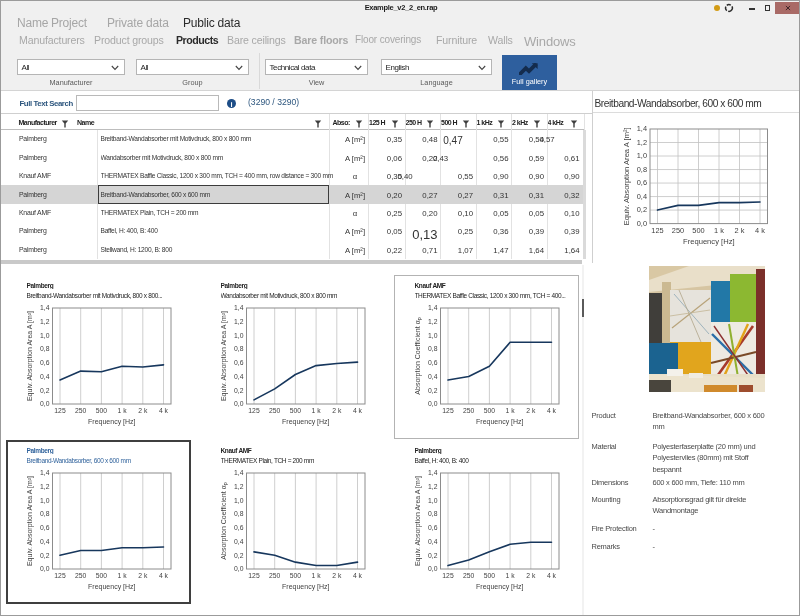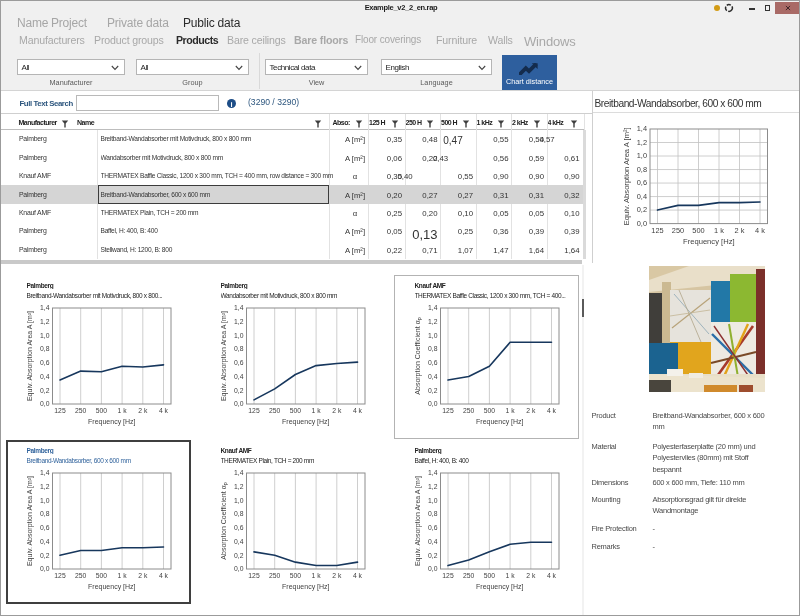--- a/index.html
+++ b/index.html
@@ -47,21 +47,21 @@
 <div class="ab" style="left:270.5px;top:77px;width:90px;text-align:center;font-size:7.3px;color:#5a5a5a">View</div>
 <div class="ab" style="left:380px;top:57.5px;width:111px;height:16.5px;background:#fff;border:1px solid #b5b5b5;font-size:8px;letter-spacing:-0.4px;color:#222;line-height:15.5px;padding-left:3.5px">English<svg style="position:absolute;right:5px;top:5px" width="8" height="6" viewBox="0 0 8 6">
       <path d="M0.8 1 L4 4.4 L7.2 1" fill="none" stroke="#444" stroke-width="1.1"></path>
     </svg></div>
 <div class="ab" style="left:390.5px;top:77px;width:90px;text-align:center;font-size:7.3px;color:#5a5a5a">Language</div>
 <div class="ab" style="left:501px;top:54px;width:55px;height:35px;background:#2e5f9e;"></div>
 <svg class="ab" style="left:518px;top:61.5px" width="20" height="12" viewBox="0 0 20 12">
     <path d="M1.5 10.5 L6.8 5.2 L10 8.2 L16 2.2" fill="none" stroke="#142c4d" stroke-width="3.8" stroke-linecap="square"></path>
     <path d="M12.8 0.2 L18.6 0.2 L18.6 6 Z" fill="#142c4d"></path>
   </svg>
-<div class="ab" style="left:501px;top:76px;width:55px;text-align:center;font-size:7.3px;color:#fff;">Chart distance</div>
+<div class="ab" style="left:501px;top:76px;width:55px;text-align:center;font-size:7.3px;color:#fff;">Full gallery</div>
 <div class="ab" style="left:0;top:89px;width:800px;height:1px;background:#d4d4d4"></div>
 <div class="ab" style="left:0;top:90px;width:591px;height:526px;background:#fff"></div>
 <div class="ab" style="left:18.5px;top:97.5px;font-size:7.8px;font-weight:bold;letter-spacing:-0.4px;color:#2d567e">Full Text Search</div>
 <div class="ab" style="left:75px;top:94px;width:143px;height:15.5px;background:#fff;border:1px solid #b9b9b9"></div>
 <div class="ab" style="left:226px;top:98px;width:9px;height:9px;border-radius:50%;background:#1d4d87"></div>
 <div class="ab" style="left:229.6px;top:99.2px;font-size:7.5px;font-weight:bold;color:#fff">i</div>
 <div class="ab" style="left:247px;top:96.3px;font-size:8.6px;color:#2d567e">(3290 / 3290)</div>
 <div class="ab" style="left:0;top:111.5px;width:591px;height:1px;background:#cfcfcf"></div>
 <div class="ab" style="left:0;top:112.5px;width:583px;height:16px;background:#fff;border-bottom:1px solid #bdbdbd"></div>
 <div class="ab" style="left:17.5px;top:118px;font-size:7px;letter-spacing:-0.5px;font-weight:bold;color:#222">Manufacturer</div>

